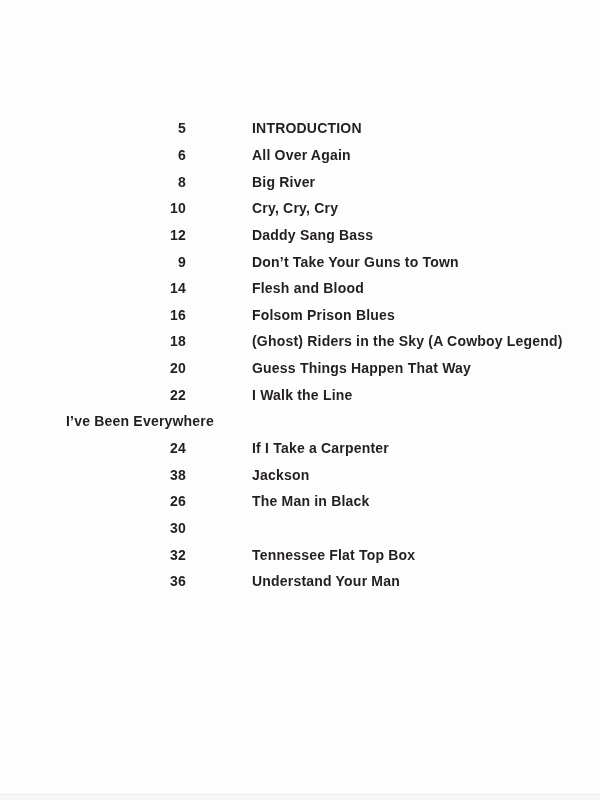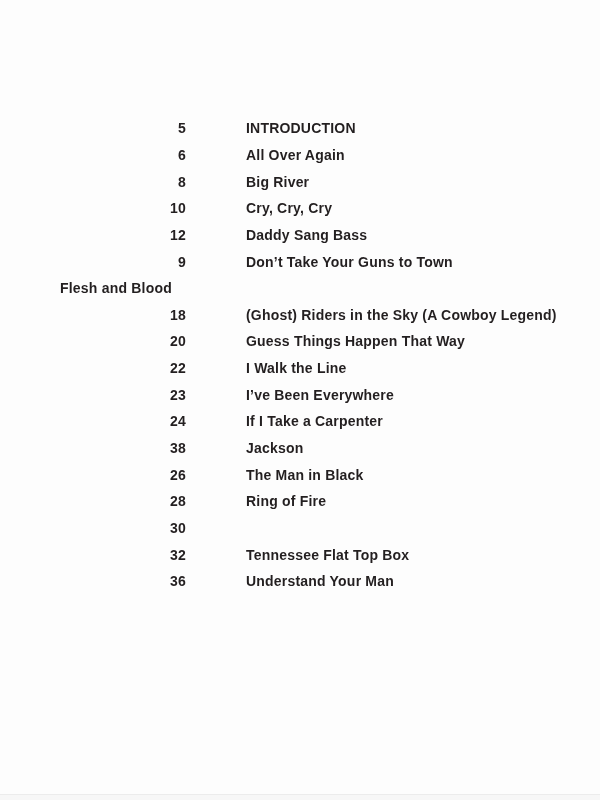--- a/index.html
+++ b/index.html
@@ -29,21 +29,21 @@
   }
   .toc-num {
     width: 186px;
     flex: 0 0 186px;
     text-align: right;
     font-size: 14px;
     font-weight: 700;
     letter-spacing: 0.2px;
   }
   .toc-title {
-    margin-left: 14px;
+    margin-left: 20px;
     font-size: 14px;
     font-weight: 700;
     letter-spacing: 0.2px;
     white-space: nowrap;
     padding-left: 46px;
   }
   .page-bottom-edge {
     position: absolute;
     left: 0;
     bottom: 0;
@@ -82,64 +82,64 @@
         <span class="toc-num">12</span>
         <span class="toc-title">Daddy Sang Bass</span>
       </div>
 
       <div class="toc-row">
         <span class="toc-num">9</span>
         <span class="toc-title">Don’t Take Your Guns to Town</span>
       </div>
 
       <div class="toc-row">
+        <span class="toc-num">14</span>
         <span class="toc-title">Flesh and Blood</span>
       </div>
 
+      <div class="toc-row">
+        <span class="toc-num">16</span>
+        <span class="toc-title">Folsom Prison Blues</span>
+      </div>
 
       <div class="toc-row">
         <span class="toc-num">18</span>
         <span class="toc-title">(Ghost) Riders in the Sky (A Cowboy Legend)</span>
       </div>
 
       <div class="toc-row">
         <span class="toc-num">20</span>
         <span class="toc-title">Guess Things Happen That Way</span>
       </div>
 
 
       <div class="toc-row">
         <span class="toc-num">22</span>
         <span class="toc-title">I Walk the Line</span>
       </div>
 
       <div class="toc-row">
-        <span class="toc-num">23</span>
         <span class="toc-title">I’ve Been Everywhere</span>
       </div>
 
       <div class="toc-row">
         <span class="toc-num">24</span>
         <span class="toc-title">If I Take a Carpenter</span>
       </div>
 
       <div class="toc-row">
         <span class="toc-num">38</span>
         <span class="toc-title">Jackson</span>
       </div>
 
       <div class="toc-row">
         <span class="toc-num">26</span>
         <span class="toc-title">The Man in Black</span>
       </div>
 
-      <div class="toc-row">
-        <span class="toc-num">28</span>
-        <span class="toc-title">Ring of Fire</span>
-      </div>
 
       <div class="toc-row">
         <span class="toc-num">30</span>
       </div>
 
       <div class="toc-row">
         <span class="toc-num">32</span>
         <span class="toc-title">Tennessee Flat Top Box</span>
       </div>
 

